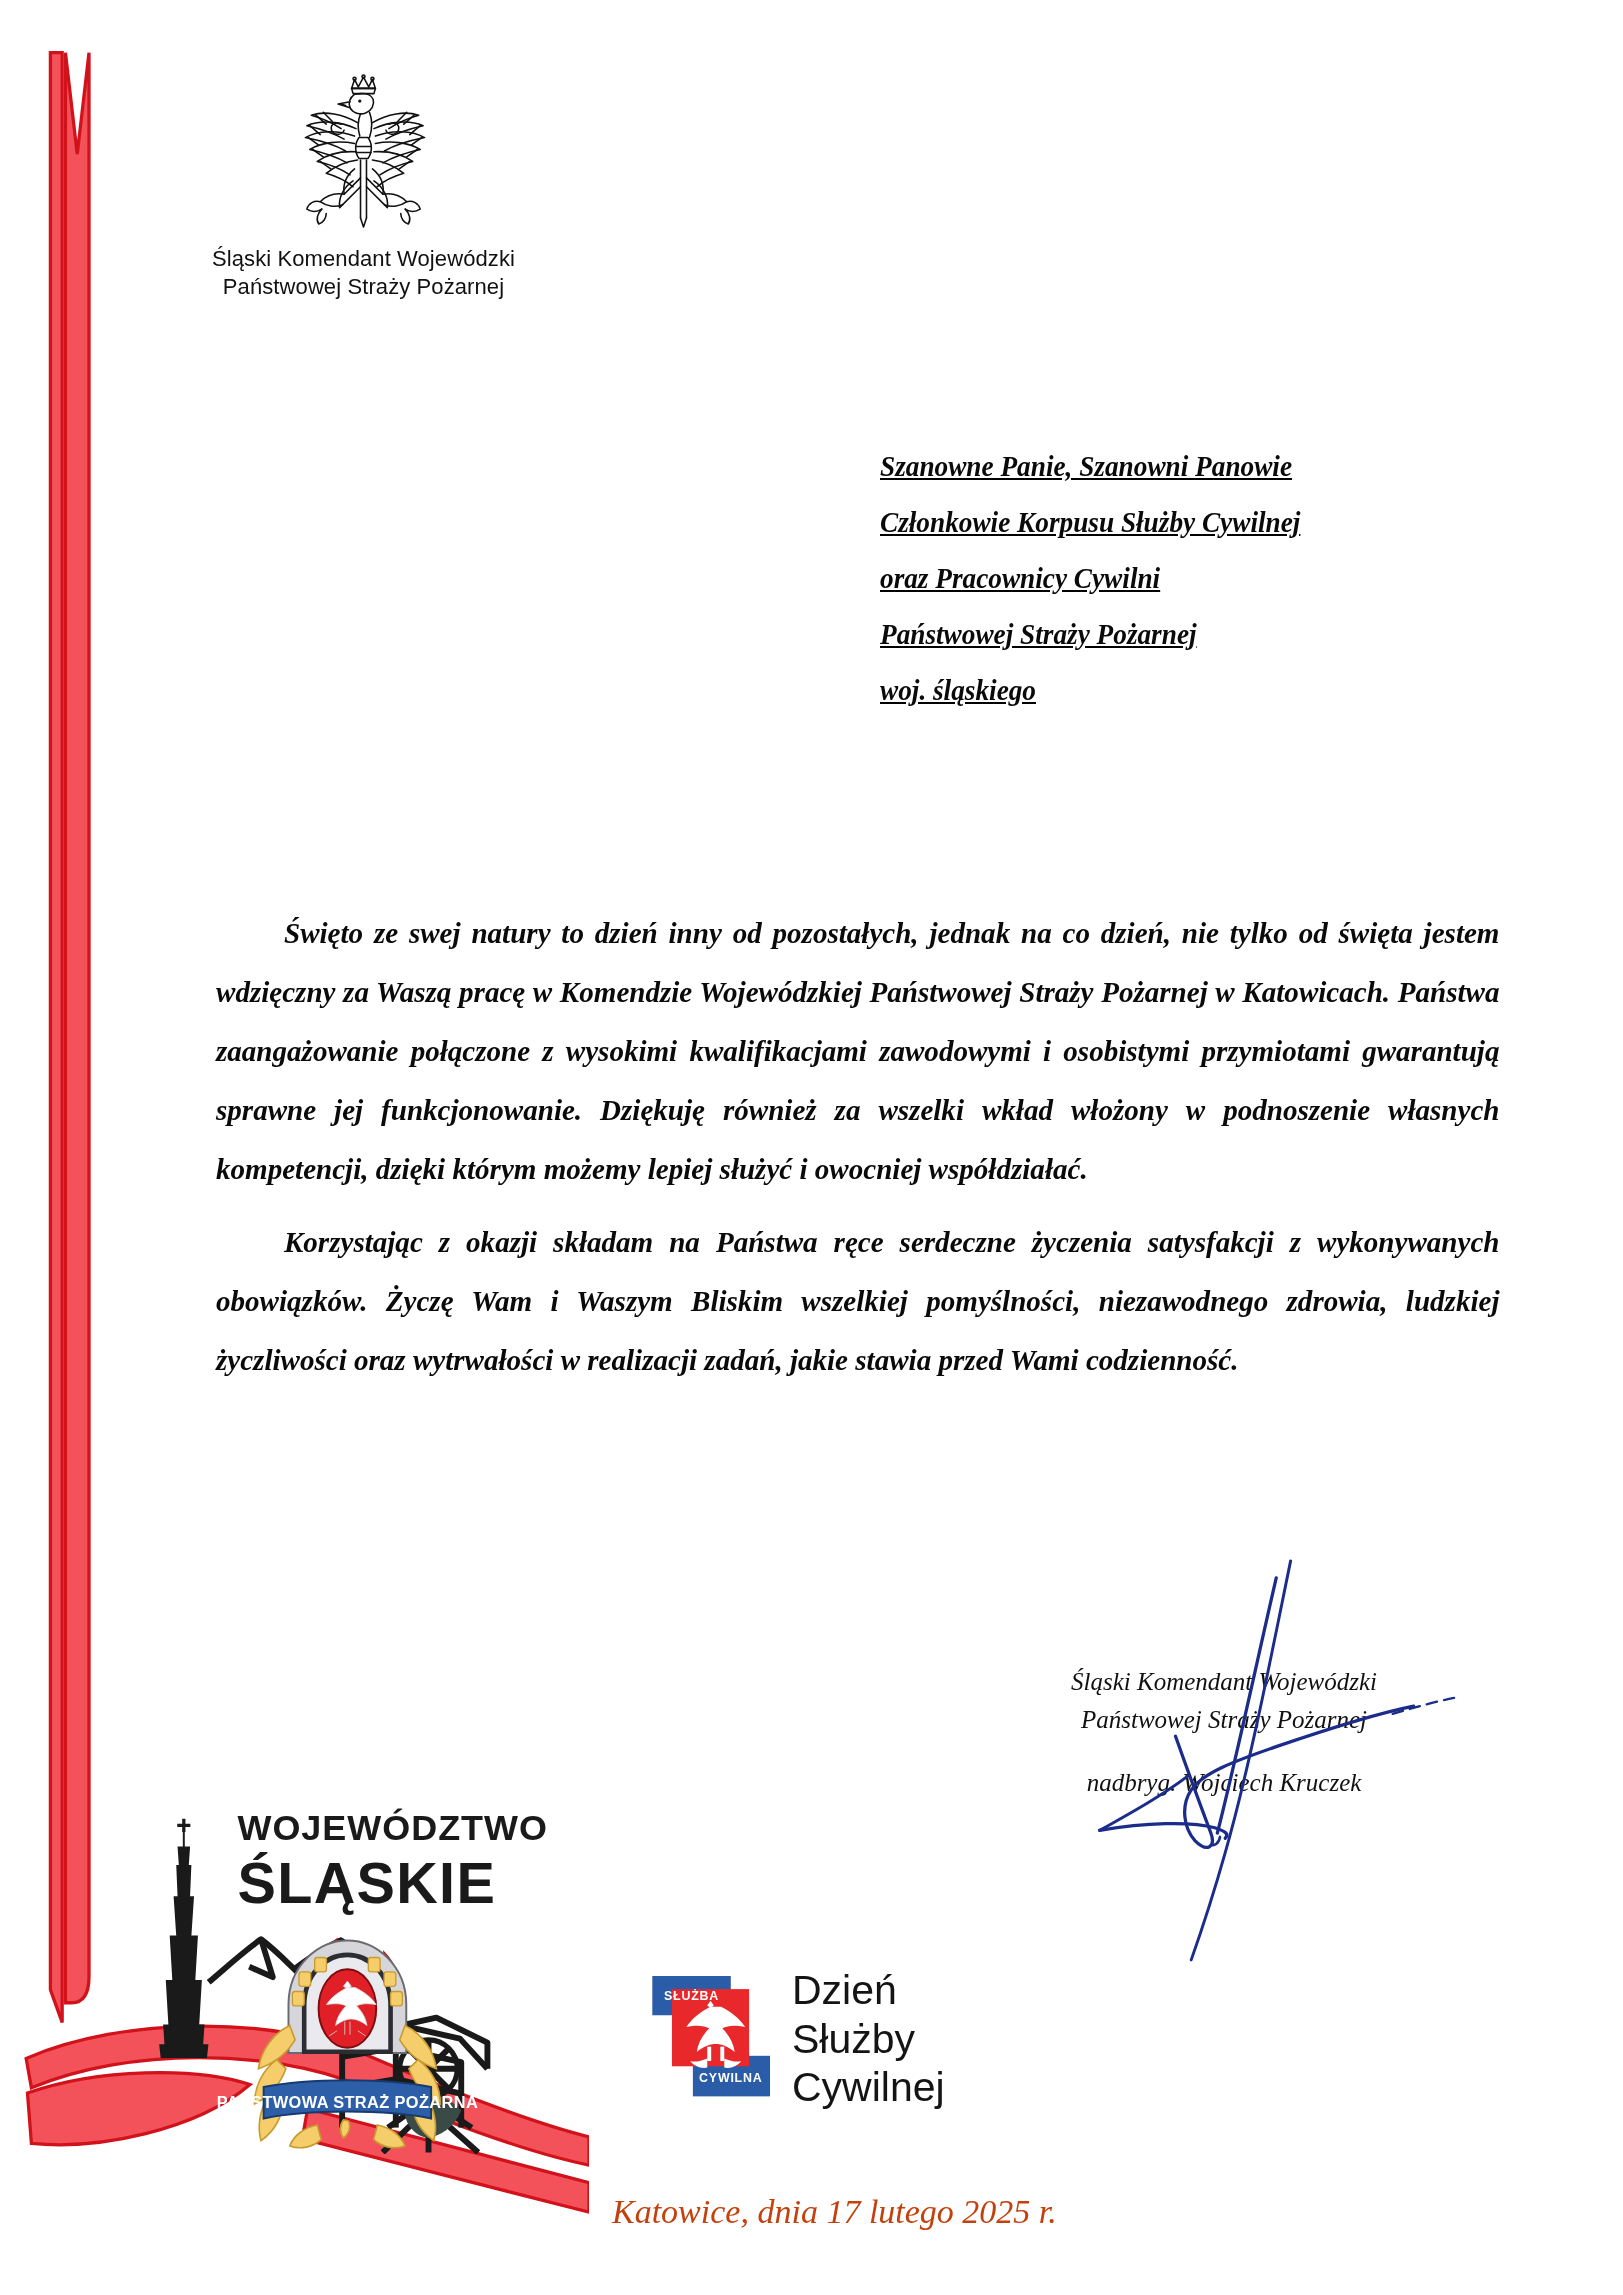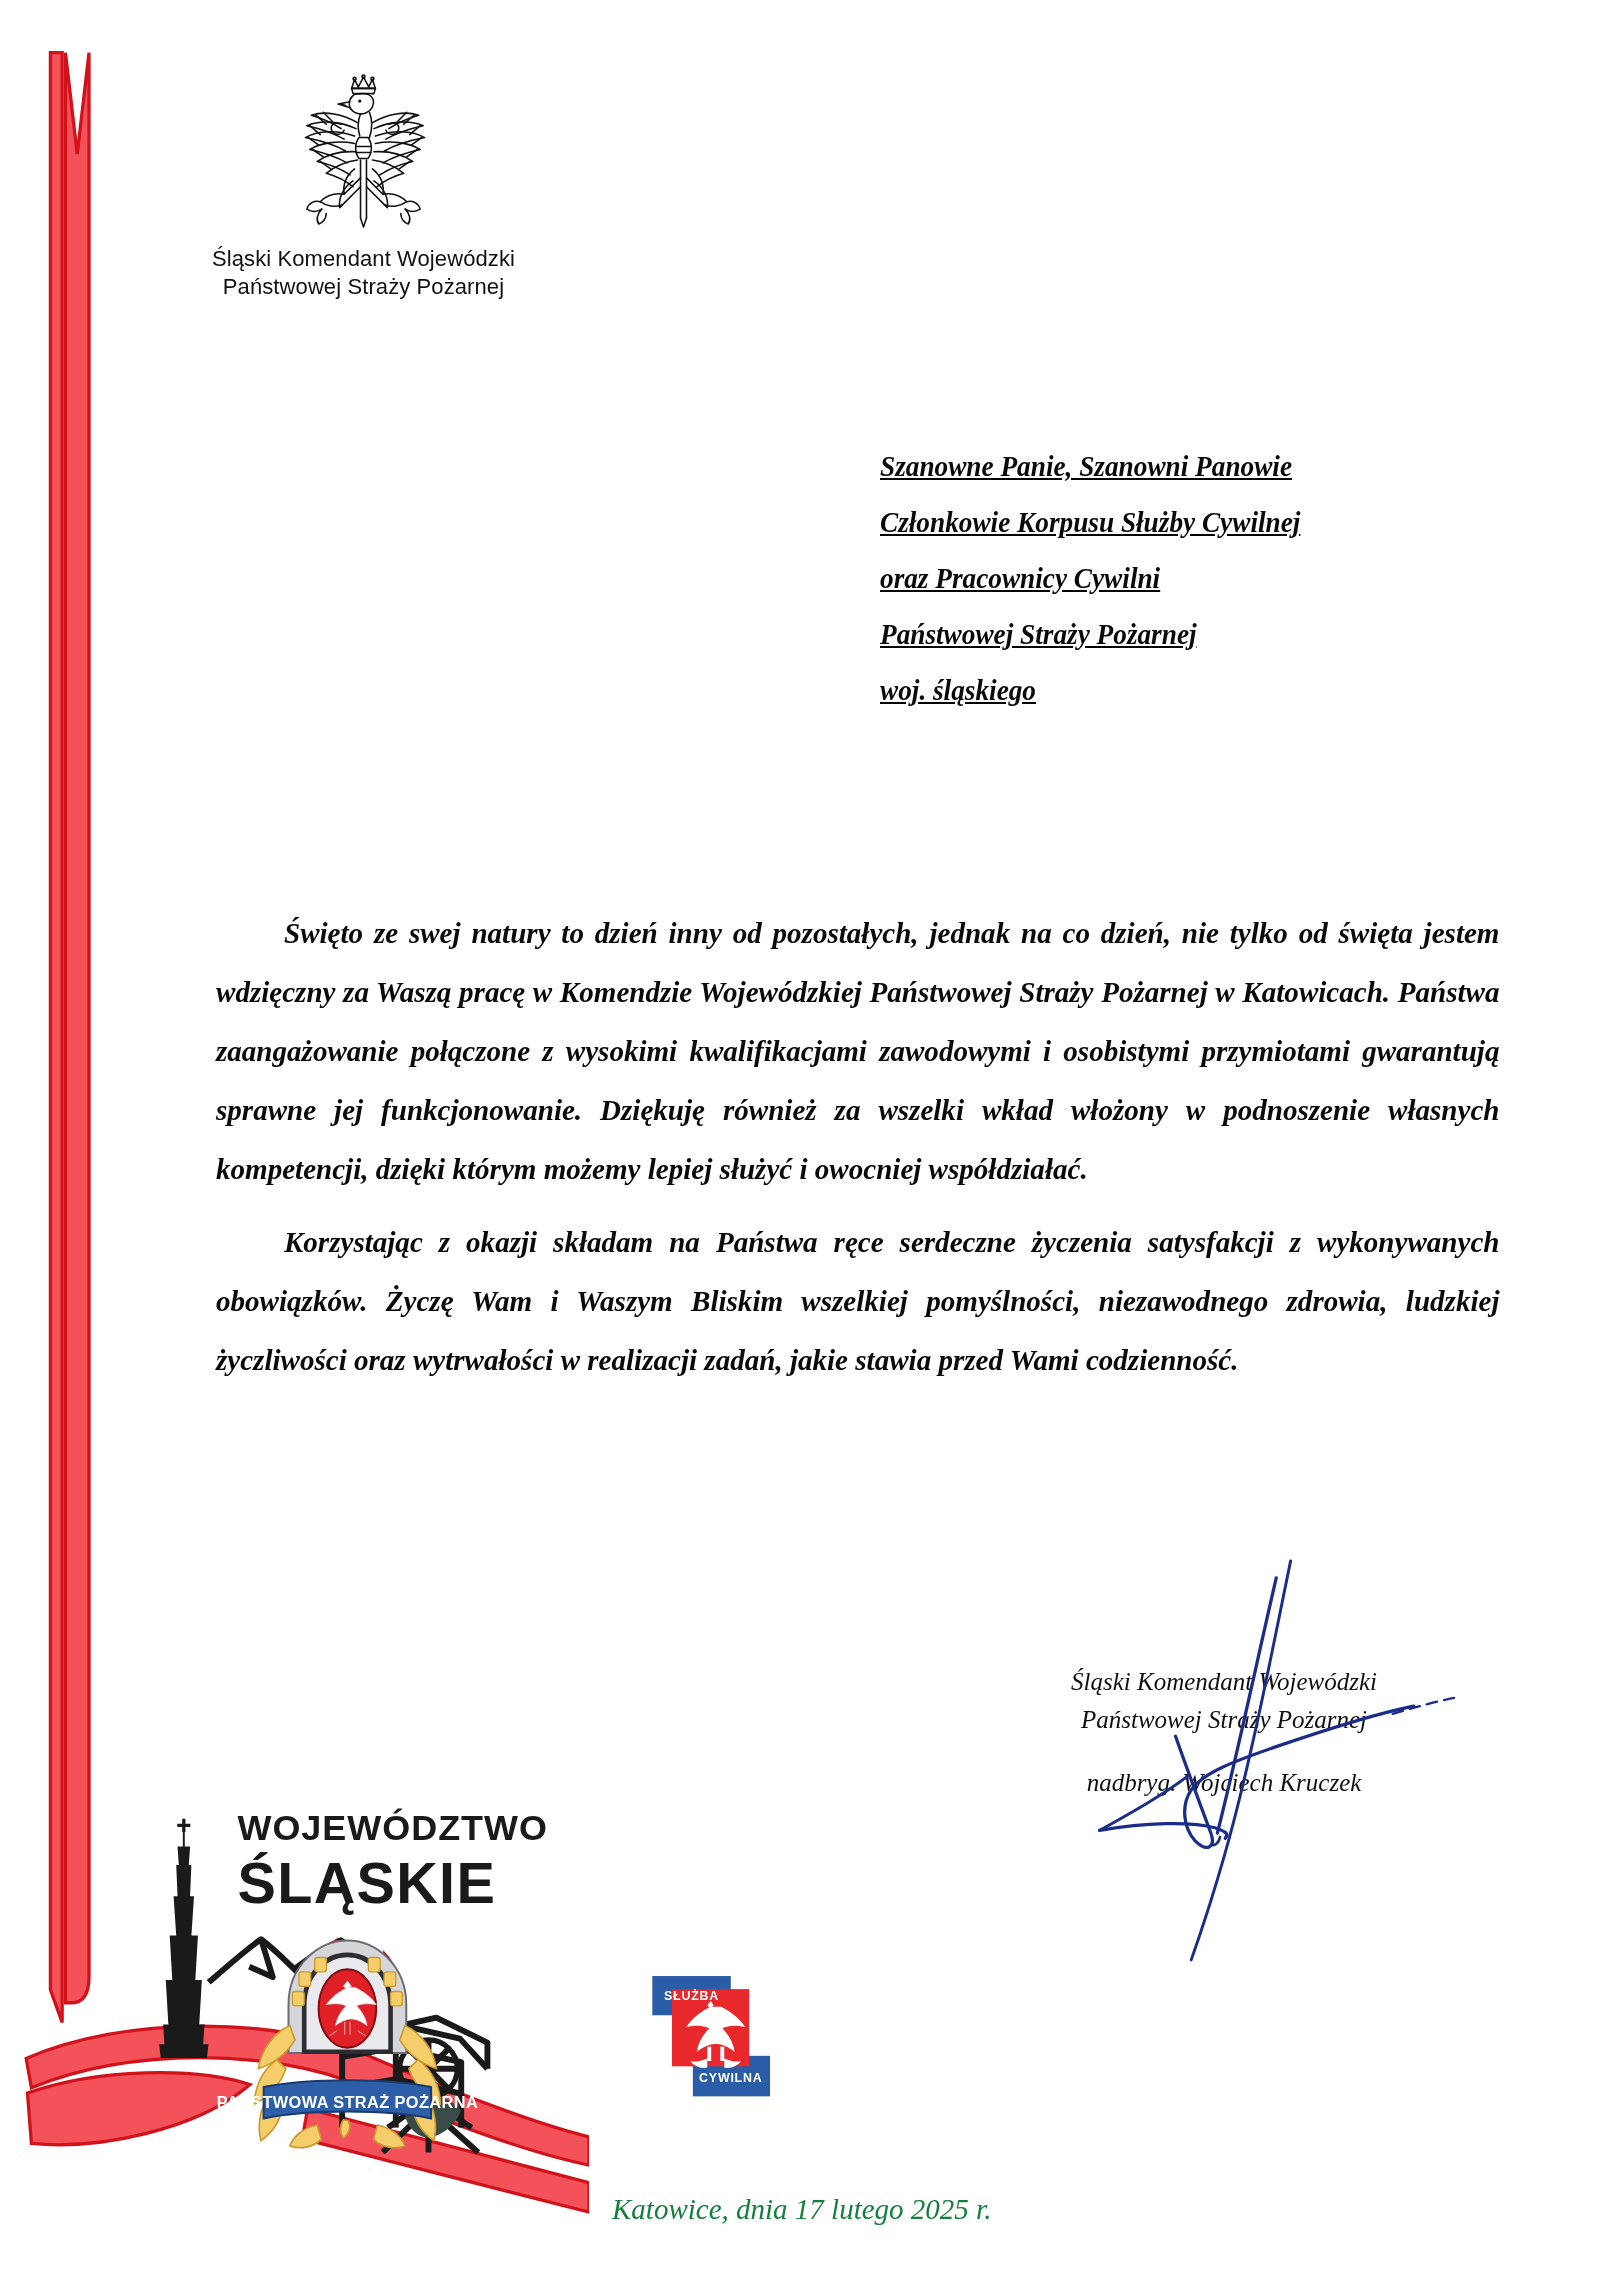--- a/index.html
+++ b/index.html
@@ -154,22 +154,22 @@
     white-space: nowrap;
   }
 
   
   #date-line {
     position: absolute;
     left: 612px;
     top: 2160px;
     font-family: "Liberation Serif", "DejaVu Serif", serif;
     font-style: italic;
-    font-size: 29px;
-    color: #15803d;
+    font-size: 34px;
+    color: #c2410c;
     white-space: nowrap;
     text-align: center;
   }
 </style>
 </head>
 <body>
 
 <div id="page">
 
   <svg id="ribbon-decoration" viewBox="0 0 900 3507" preserveAspectRatio="none" aria-hidden="true">
@@ -418,18 +418,23 @@
                  C108,110 118,114 128,122 C126,108 119,96 109,86
                  C118,81 130,81 144,84 C135,70 121,60 107,53 Z"></path>
         <path d="M86,114 L86,136 L92,136 L92,114 Z"></path>
         <path d="M106,114 L106,136 L112,136 L112,114 Z"></path>
         <path d="M86,132 C76,136 68,138 60,136 C66,144 76,148 86,146 Z"></path>
         <path d="M112,132 C122,136 130,138 138,136 C132,144 122,148 112,146 Z"></path>
       </g>
       <text x="62" y="43" text-anchor="middle" font-family="Liberation Sans, sans-serif" font-size="19" font-weight="bold" fill="#FFFFFF" letter-spacing="1.2">SŁUŻBA</text>
       <text x="122" y="168" text-anchor="middle" font-family="Liberation Sans, sans-serif" font-size="19" font-weight="bold" fill="#FFFFFF" letter-spacing="1.2">CYWILNA</text>
     </svg>
+    <div class="csd-text">
+      <div>Dzień</div>
+      <div>Służby</div>
+      <div>Cywilnej</div>
+    </div>
   </div>
 
   <div id="date-line">Katowice, dnia 17 lutego 2025 r.</div>
 
 </div>
 
 
 </body></html>

